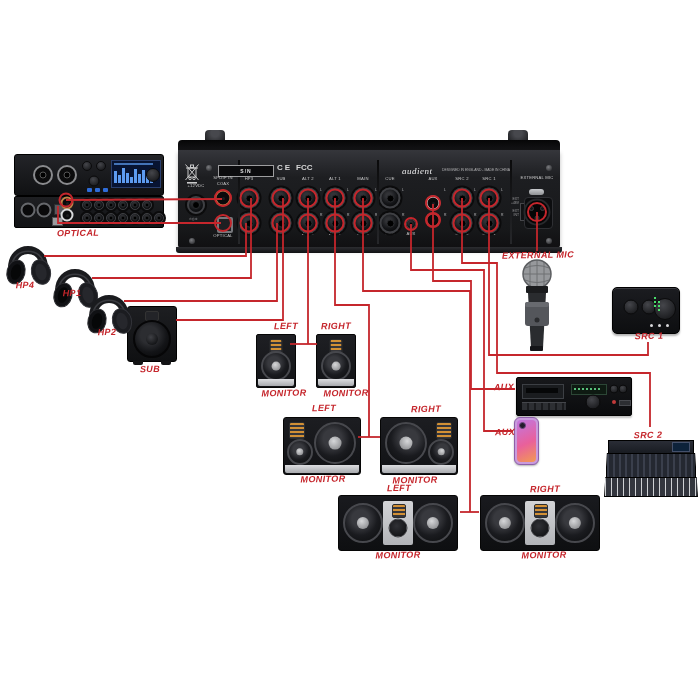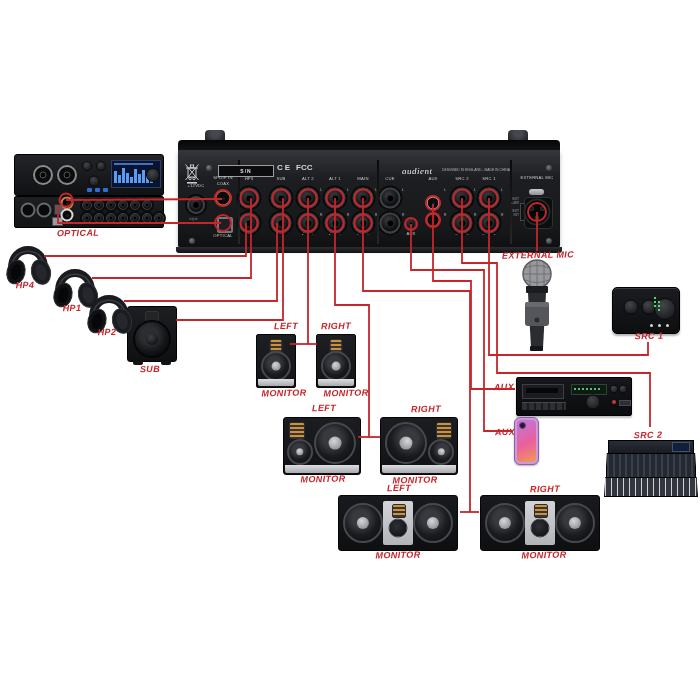--- a/index.html
+++ b/index.html
@@ -418,21 +418,21 @@
       </div>
       <div class="dev mon-b" style="left: 480px; top: 495px;">
         <div class="woofer" style="left: 24px; top: 27px; width: 36px; height: 36px;"></div>
         <div class="woofer" style="left: 94px; top: 27px; width: 36px; height: 36px;"></div>
         <div class="silverpanel" style="position: absolute; left: 44px; top: 5px; width: 30px; height: 44px;"></div>
         <div class="tweeter" style="left: 53px; top: 8px; width: 12px; height: 12px;"></div>
         <div class="middriver" style="left: 59px; top: 32px; width: 17px; height: 17px;"></div>
       </div>
       <span class="lbl" style="left: 78px; top: 228px;">OPTICAL</span>
       <span class="lbl" style="left: 25px; top: 280px;">HP4</span>
-      <span class="lbl" style="left: 72px; top: 303px; text-align: right;">HP1</span>
+      <span class="lbl" style="left: 72px; top: 288px; text-align: right;">HP1</span>
       <span class="lbl" style="left: 107px; top: 327px;">HP2</span>
       <span class="lbl" style="left: 150px; top: 364px;">SUB</span>
       <span class="lbl" style="left: 286px; top: 321px;">LEFT</span>
       <span class="lbl" style="left: 336px; top: 321px;">RIGHT</span>
       <span class="lbl" style="left: 284px; top: 388px;">MONITOR</span>
       <span class="lbl" style="left: 346px; top: 388px;">MONITOR</span>
       <span class="lbl" style="left: 324px; top: 403px;">LEFT</span>
       <span class="lbl" style="left: 426px; top: 404px;">RIGHT</span>
       <span class="lbl" style="left: 323px; top: 474px;">MONITOR</span>
       <span class="lbl" style="left: 415px; top: 475px;">MONITOR</span>

